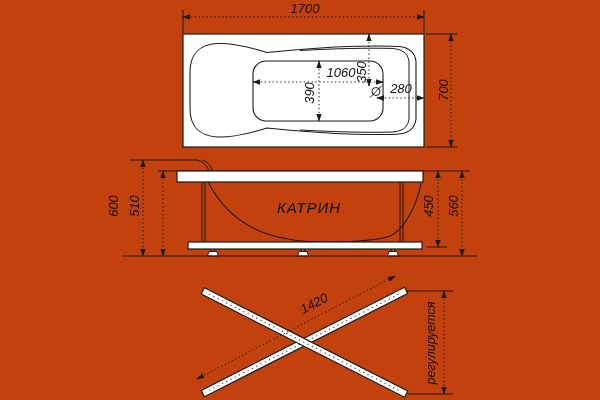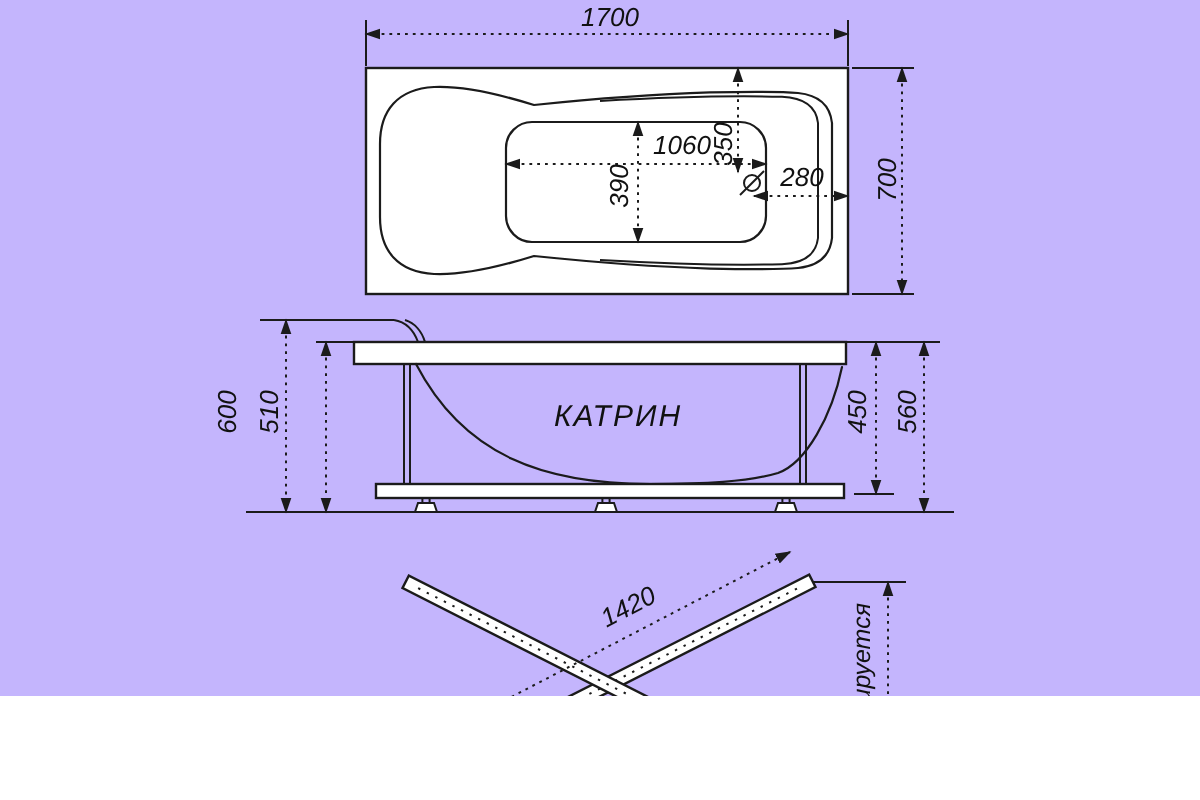--- a/index.html
+++ b/index.html
@@ -1,16 +1,16 @@
 <!DOCTYPE html>
 <html><head>
 <meta charset="utf-8">
 <style>
   html,body{margin:0;padding:0;background:#fff;}
-  #canvas{position:relative;width:600px;height:348px;background:#c4b5fd;overflow:hidden;}
+  #canvas{position:relative;width:600px;height:400px;background:#c2410c;overflow:hidden;}
   svg{display:block;}
   .ln{stroke:#1b1b1b;stroke-width:1.1;fill:none;stroke-linecap:round;}
   .thin{stroke:#1b1b1b;stroke-width:1;fill:none;}
   .bar{stroke:#1b1b1b;stroke-width:1.2;fill:#fff;}
   .dim{stroke:#1b1b1b;stroke-width:1;fill:none;stroke-dasharray:1.4 2.5;
        marker-start:url(#arr);marker-end:url(#arr);}
   .ext{stroke:#1b1b1b;stroke-width:1;fill:none;}
   .foot{stroke:#1b1b1b;stroke-width:1;fill:#fff;}
   .holes{stroke:#1b1b1b;stroke-width:1;fill:none;stroke-dasharray:1.2 3.6;}
   text{font-family:"Liberation Sans",sans-serif;font-style:italic;

